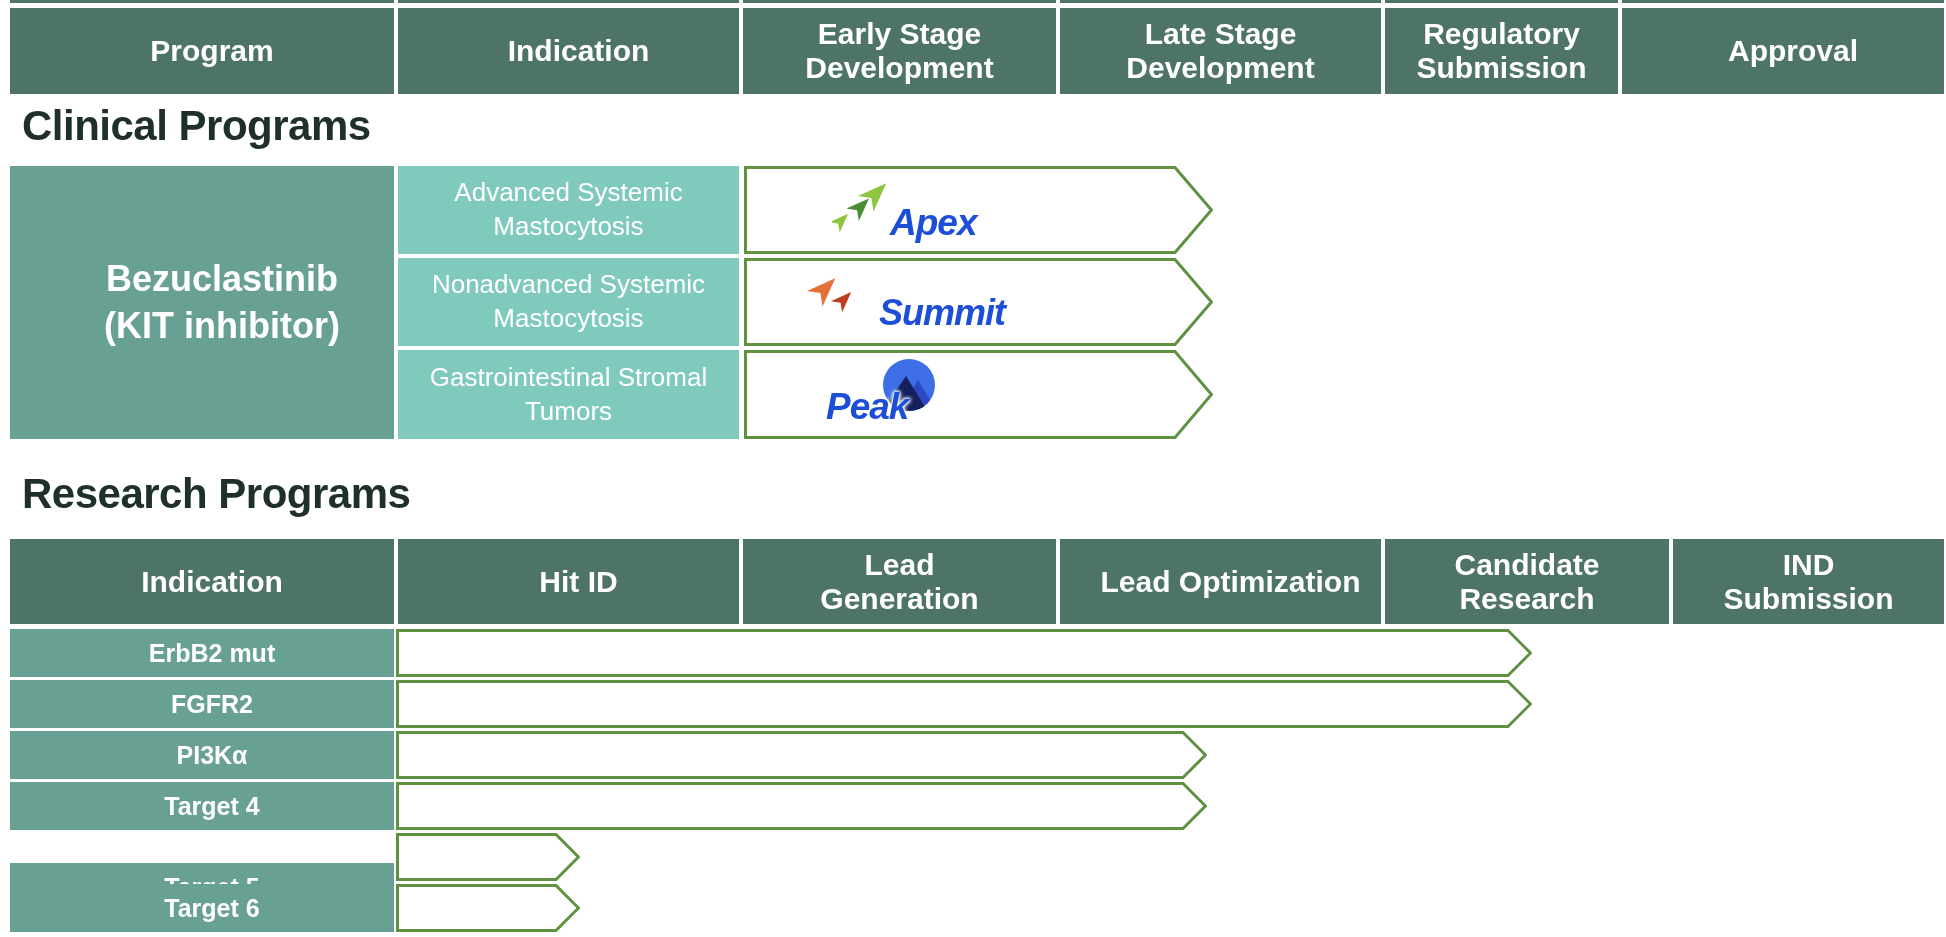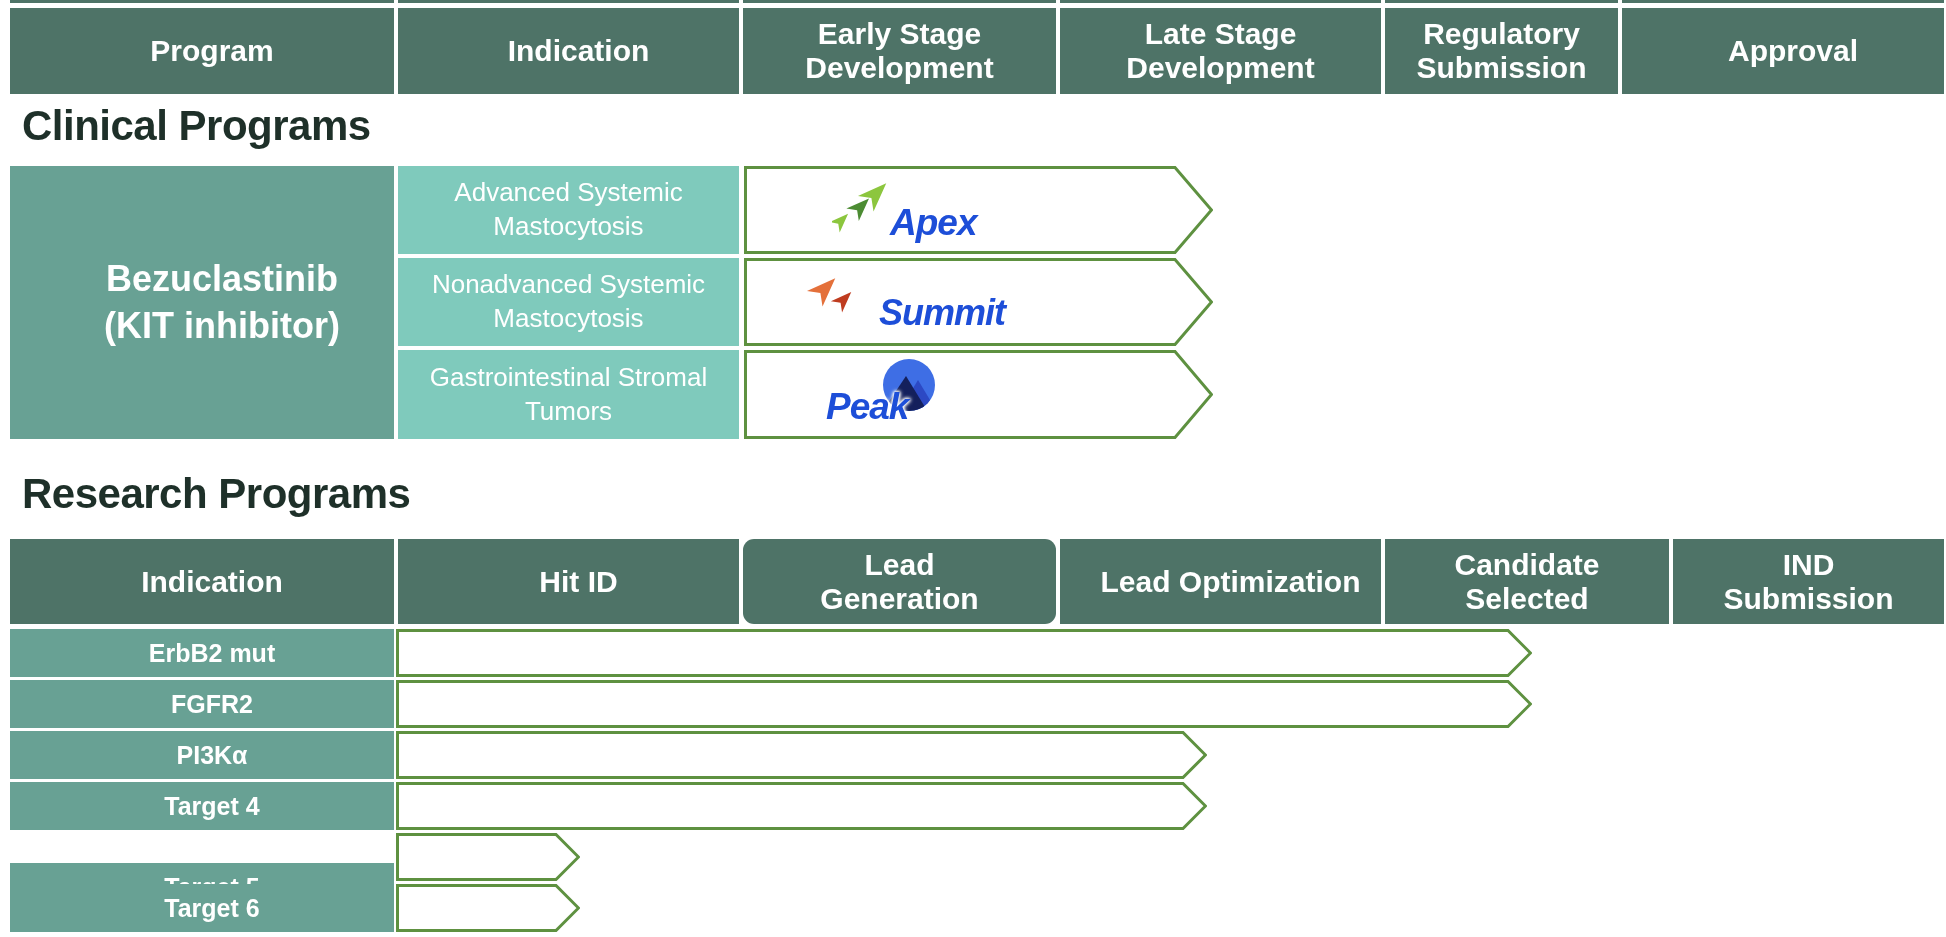--- a/index.html
+++ b/index.html
@@ -6,21 +6,21 @@
   #canvas{
     position:relative;width:1946px;height:937px;background:#ffffff;overflow:hidden;
     font-family:"Liberation Sans","DejaVu Sans",sans-serif;
   }
   .cell{position:absolute;display:flex;flex-direction:column;align-items:center;justify-content:center;
         text-align:center;color:#ffffff;box-sizing:border-box;padding-left:20px;}
   .strip{position:absolute;top:0;height:3px;background:#4e7367;}
   .hcell{top:8px;height:86px;background:#4e7367;font-weight:bold;font-size:30px;line-height:1.12;}
   .hcell2{top:539px;height:85px;background:#4e7367;font-weight:bold;font-size:30px;line-height:1.12;}
   .pad30{padding:0 26px;}
-  .pad60{padding:0 74px;border-radius:11px;}
+  .pad60{padding:0 74px;}
   .section-title{position:absolute;left:22px;font-weight:bold;font-size:42px;color:#1e3029;letter-spacing:-0.5px;}
   .lbl{background:#68a194;}
   .program-name{font-weight:bold;font-size:36px;line-height:1.3;margin-left:20px;}
   .ind{background:#7fcabc;font-size:26px;line-height:1.3;font-weight:normal;padding:0 14px;}
   .rlbl{background:#68a194;font-weight:bold;font-size:25px;}
   .arrow{position:absolute;}
   .chev polygon{fill:#ffffff;stroke:#5e9140;stroke-width:3;stroke-linejoin:miter;}
   .logotext{position:absolute;font-weight:bold;font-style:italic;color:#1d4ed8;letter-spacing:-1px;
             text-shadow:0 0 3px #fff,0 0 3px #fff,0 0 4px #fff,0 0 5px #fff;white-space:nowrap;}
   .apex-text{left:146px;top:36px;font-size:37px;}
@@ -99,21 +99,21 @@
     </svg>
     <span class="logotext peak-text">Peak</span>
   </div>
 
   <div class="section-title" style="top:470px">Research Programs</div>
 
   <div class="cell hcell2" style="left:10px;width:384px">Indication</div>
   <div class="cell hcell2" style="left:398px;width:341px">Hit ID</div>
   <div class="cell hcell2 pad60" style="left:743px;width:313px">Lead Generation</div>
   <div class="cell hcell2" style="left:1060px;width:321px">Lead Optimization</div>
-  <div class="cell hcell2 pad30" style="left:1385px;width:284px">Candidate Selected</div>
+  <div class="cell hcell2 pad30" style="left:1385px;width:284px">Candidate Research</div>
   <div class="cell hcell2 pad30" style="left:1673px;width:271px">IND Submission</div>
 
   <div class="cell rlbl" style="left:10px;top:629px;width:384px;height:48px">ErbB2 mut</div>
   <div class="arrow" style="left:396px;top:629px">
     <svg class="chev" width="1136" height="48" viewBox="0 0 1136 48">
         <polygon points="1.5,1.5 1112,1.5 1134.5,24 1112,46.5 1.5,46.5"></polygon>
       </svg>
   </div>
 
   <div class="cell rlbl" style="left:10px;top:680px;width:384px;height:48px">FGFR2</div>

